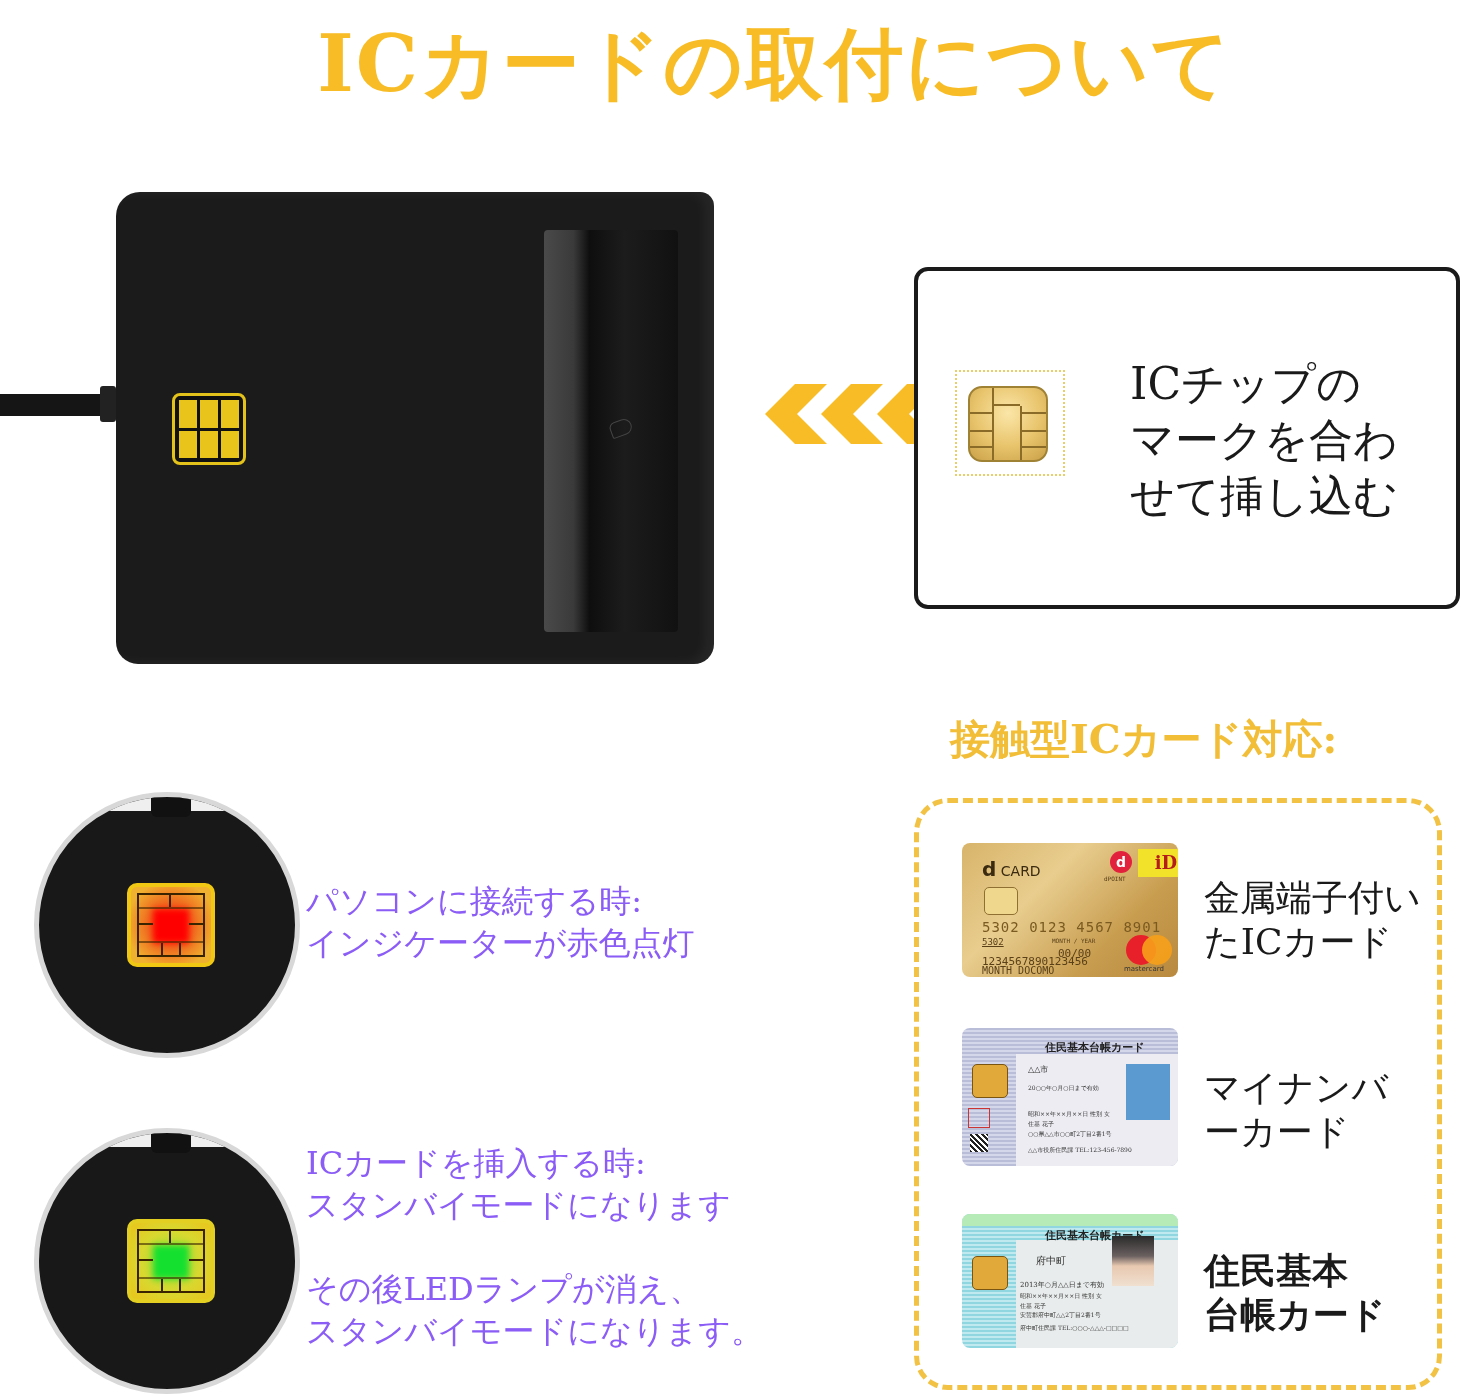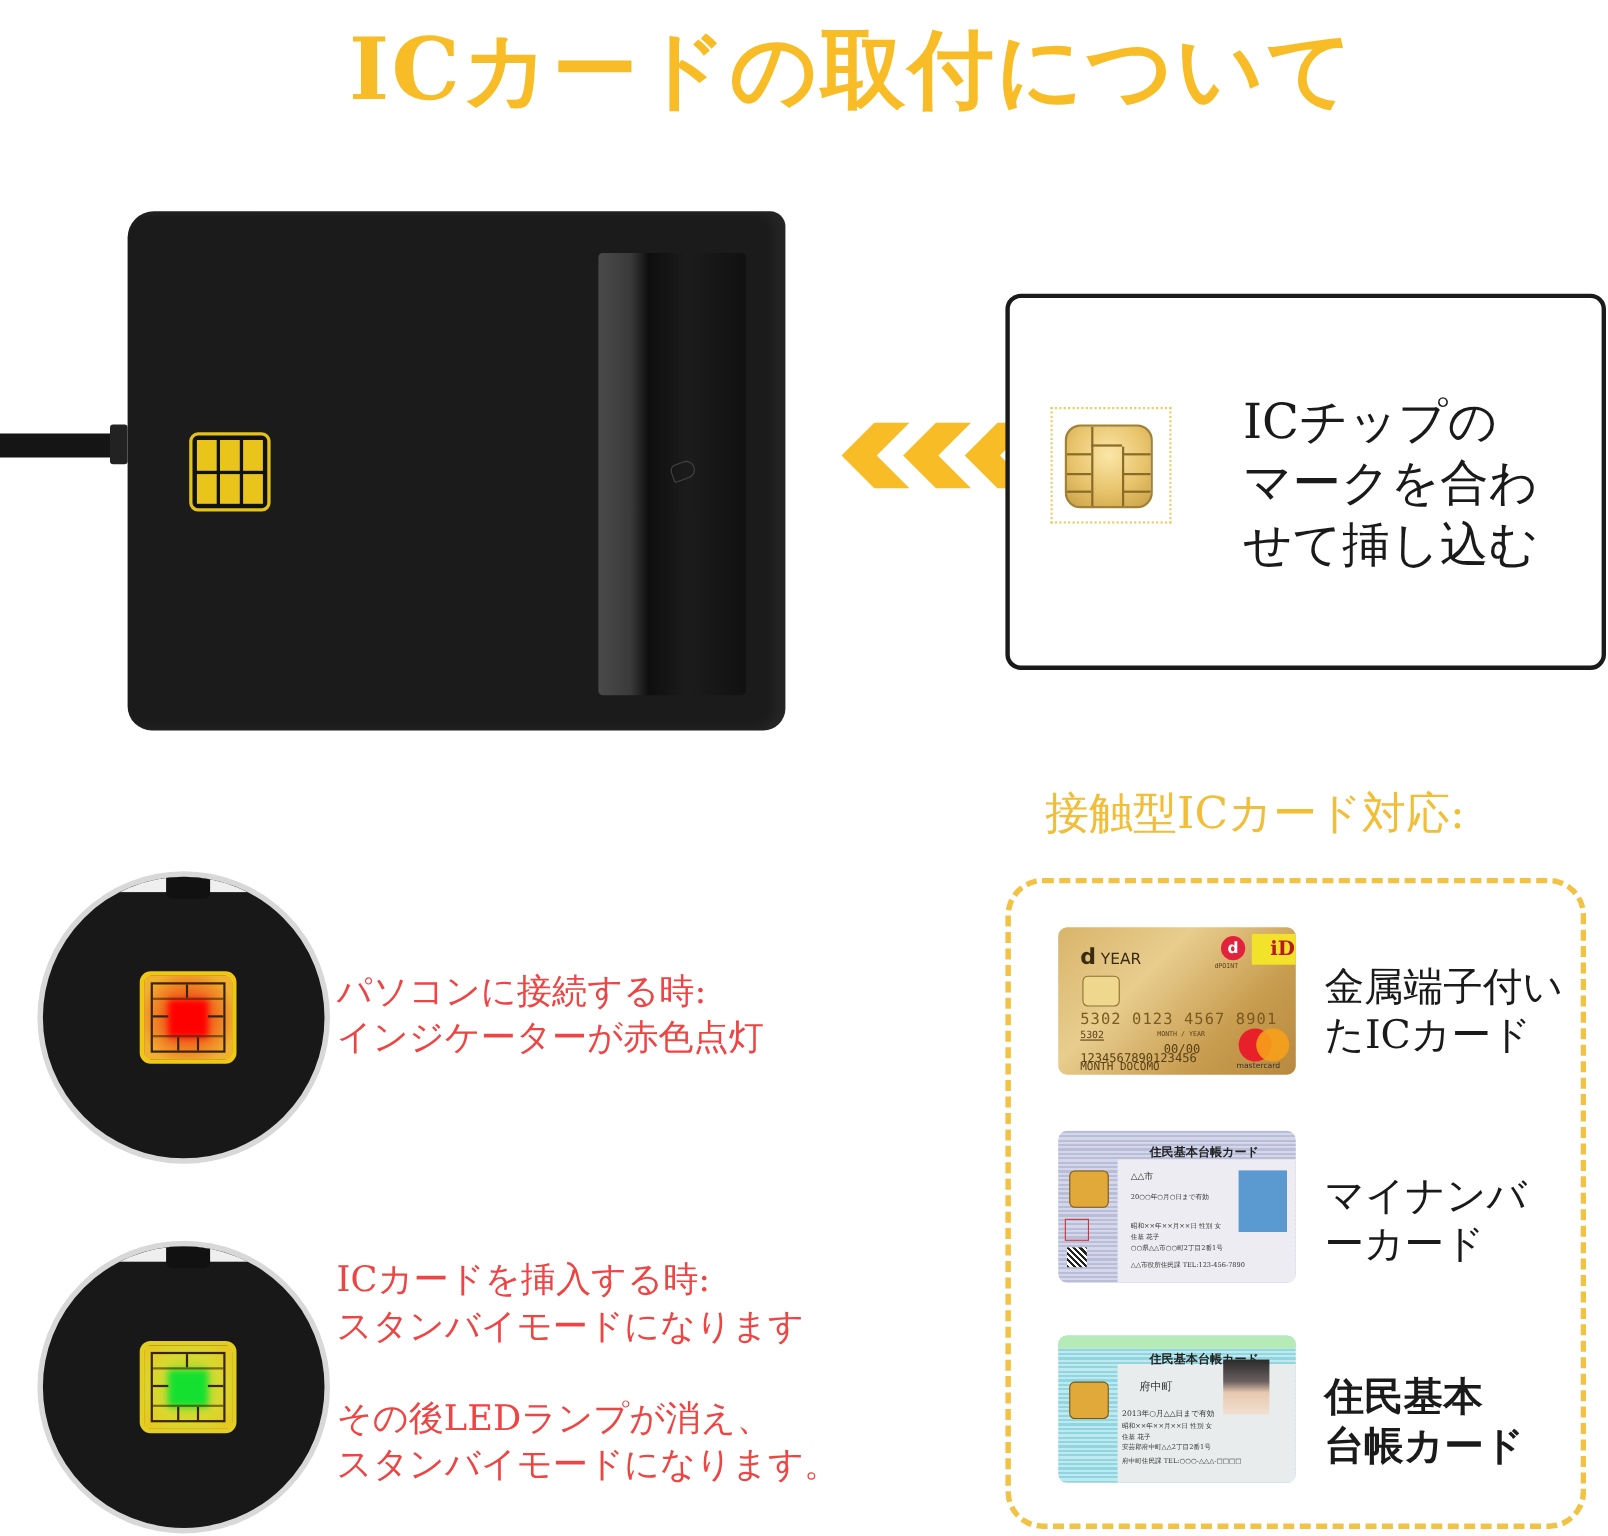--- a/index.html
+++ b/index.html
@@ -55,21 +55,21 @@
     overflow: hidden;
   }
   .gold-chip .line { position: absolute; background: #8a6b27; }
   .insert-text {
     position: absolute; left: 1130px; top: 356px; font-size: 44px; line-height: 56px; color: #1a1a1a;
     white-space: pre-line;
   }
 
   
   .supported-title {
-    position: absolute; left: 950px; top: 712px; font-size: 40px; color: #f2be38; font-weight: normal;
+    position: absolute; left: 950px; top: 712px; font-size: 40px; color: #f2be38; font-weight: bold;
   }
   .supported-box {
     position: absolute; left: 914px; top: 798px; width: 528px; height: 592px;
     border: 5px dashed #f2c244; border-radius: 34px;
   }
   .card-img {
     position: absolute; width: 216px; height: 134px; border-radius: 8px; overflow: hidden;
   }
   .card-label {
     position: absolute; font-size: 36px; line-height: 44px; color: #1a1a1a; white-space: pre-line;
@@ -118,21 +118,21 @@
   .led-chip .grid { position: relative; width: 100%; height: 100%; border: 2px solid #3a2400; }
   .led-chip .glow { position: absolute; left: 14px; top: 14px; width: 36px; height: 34px; filter: blur(3px); }
   .led-chip .l { position: absolute; background: #3a2400; }
   .led-red { left: 34px; top: 792px; }
   .led-red .led-chip { background: radial-gradient(circle, #ff2a10 0%, #f07020 45%, #f0b030 80%); }
   .led-red .glow { background: #ff0000; }
   .led-green { left: 34px; top: 1128px; }
   .led-green .led-chip { background: radial-gradient(circle, #9ce030 0%, #d8d830 55%, #e6c820 90%); border-color: #e2cf22; }
   .led-green .glow { background: #14e030; }
 
-  .led-text { position: absolute; font-size: 32px; line-height: 42px; color: #ef4444; white-space: pre-line; }
+  .led-text { position: absolute; font-size: 32px; line-height: 42px; color: #8b5cf6; white-space: pre-line; }
 </style>
 </head>
 <body>
 
 <div class="title">ICカードの取付について</div>
 
 <div>
   <div class="cable"></div>
   <div class="cable-plug"></div>
   <div class="reader"></div>
@@ -210,21 +210,21 @@
 </div>
 <div class="led-text" style="left:306px;top:1142px;">ICカードを挿入する時:
 スタンバイモードになります</div>
 <div class="led-text" style="left:306px;top:1268px;">その後LEDランプが消え、
 スタンバイモードになります。</div>
 
 <div class="supported-title">接触型ICカード対応:</div>
 <div class="supported-box"></div>
 
 <div class="card-img dcard">
-  <div class="brand"><b>d</b> <span>YEAR</span></div>
+  <div class="brand"><b>d</b> <span>CARD</span></div>
   <div class="dpoint">d</div>
   <div class="small" style="left:142px;top:32px;font-size:6px;">dPOINT</div>
   <div class="idlogo">iD</div>
   <div class="chip"></div>
   <div class="num">5302 0123 4567 8901</div>
   <div class="small" style="left:20px;top:94px;text-decoration:underline;">5302</div>
   <div class="small" style="left:90px;top:94px;font-size:6px;">MONTH / YEAR</div>
   <div class="small" style="left:96px;top:104px;font-size:11px;">00/00</div>
   <div class="small" style="left:20px;top:112px;font-size:11px;">1234567890123456</div>
   <div class="small" style="left:20px;top:122px;font-size:10px;">MONTH DOCOMO</div>

